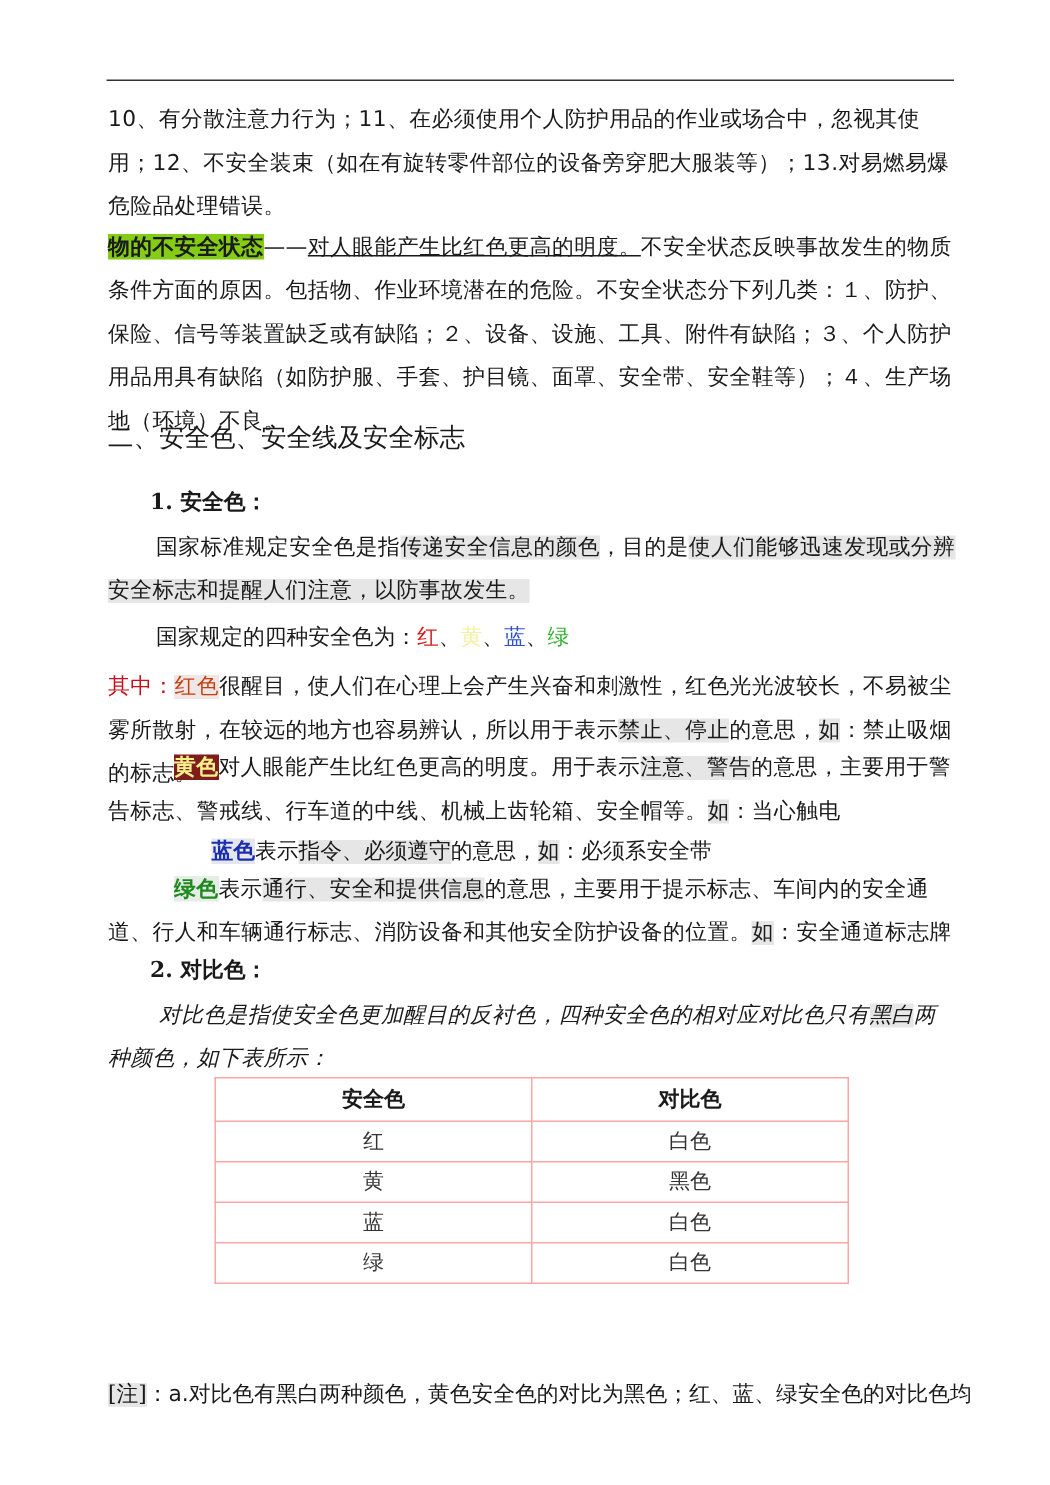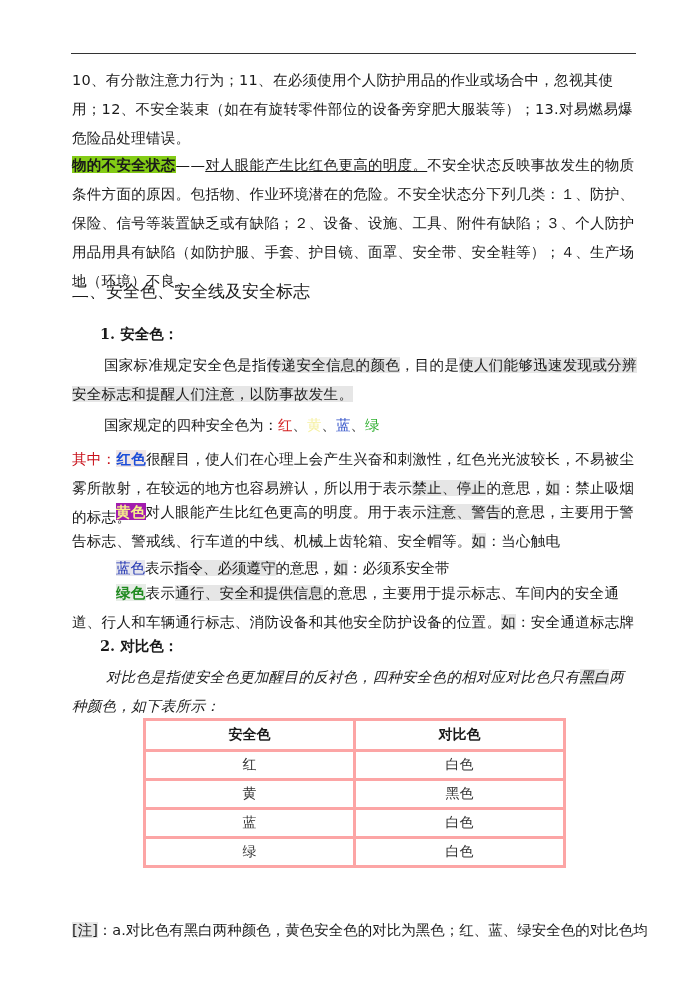--- a/index.html
+++ b/index.html
@@ -21,27 +21,27 @@
   .p7 { position: absolute; left: 116px; top: 555px; font-size: 14.5px; line-height: 26px; }
   .p8 { top: 578px; text-indent: 44px; }
   .p9 { top: 663px; text-indent: 34px; font-style: italic; }
   .hl-gray { background: #e6e6e6; }
   .bold-title { font-weight: bold; background: #84cc16; }
   .underline { text-decoration: underline; }
   .red { color: #d32020; }
   .yellow { color: #f5f0a0; }
   .blue { color: #3050c8; }
   .green { color: #30b030; }
-  .lbl-red { color: #1d4ed8; font-weight: bold; background: #f0e6e6; }
+  .lbl-red { color: #c2410c; font-weight: normal; background: #f0e6e6; }
   .lbl-redtext { color: #c8101a; }
-  .lbl-yellow { background: #a21caf; color: #f5f08a; font-weight: bold; }
-  .lbl-blue { color: #1a2fb0; font-weight: normal; background: #e6e6ee; }
+  .lbl-yellow { background: #7f1d1d; color: #f5f08a; font-weight: bold; }
+  .lbl-blue { color: #1a2fb0; font-weight: bold; background: #e6e6ee; margin-left: 25px; }
   .lbl-green { color: #1e8a1e; font-weight: bold; background: #e6ece6; }
   table.contrast { position: absolute; left: 143px; top: 718px; width: 423px; border-collapse: collapse; font-size: 14px; }
-  table.contrast th, table.contrast td { border: 3px solid #fca5a5; height: 26px; text-align: center; padding: 0; }
+  table.contrast th, table.contrast td { border: 1px solid #fca5a5; height: 26px; text-align: center; padding: 0; }
   table.contrast th { font-weight: bold; height: 28px; }
   table.contrast td { color: #333; }
   .note { position: absolute; left: 72px; top: 885px; font-size: 14.5px; line-height: 29px; width: 570px; white-space: nowrap; margin-top: 31px; }
 </style>
 </head>
 <body>
 
 <div class="page">
   <div class="header-rule"></div>
 

